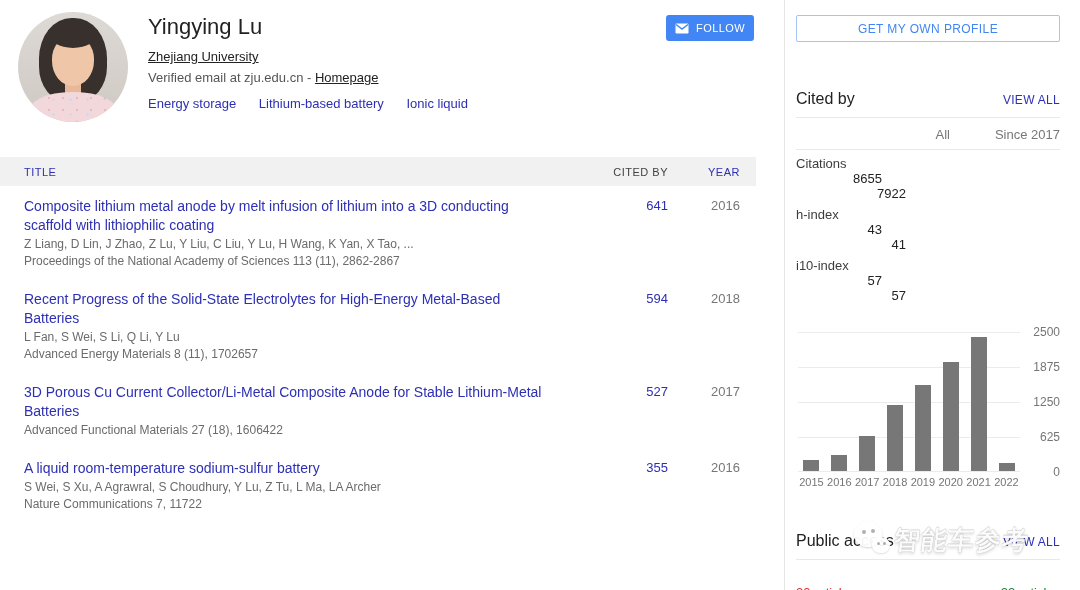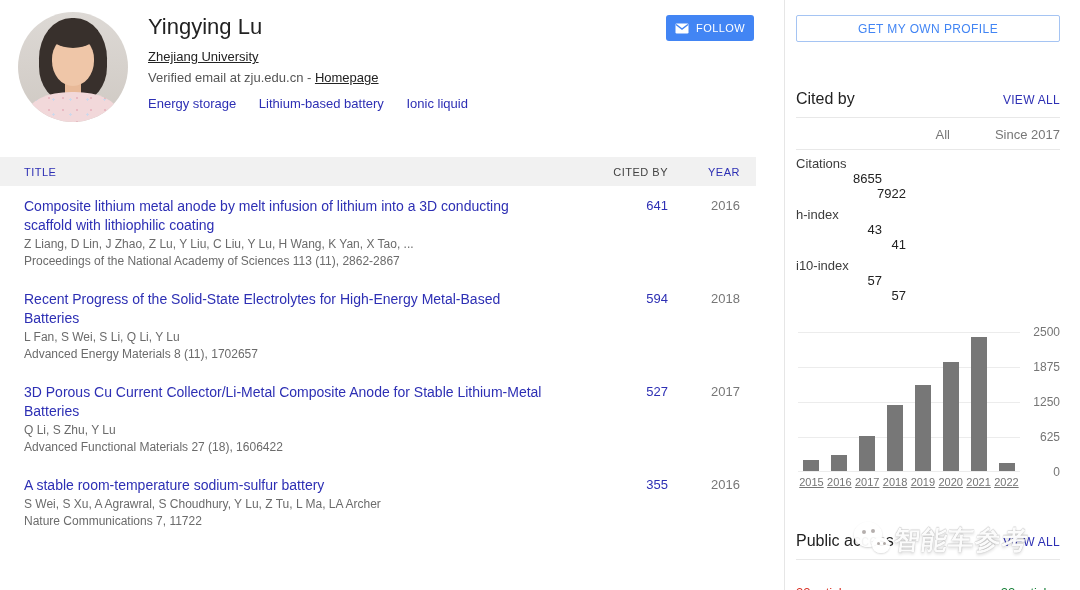--- a/index.html
+++ b/index.html
@@ -70,21 +70,21 @@
 
   
   .chart { position:relative; margin-top:27px; height:162px; }
   .chart-plot { position:absolute; left:2px; top:2px; width:222px; height:140px;
                 background-image:linear-gradient(#ececec 1px, transparent 1px);
                 background-size:100% 35px; border-bottom:1px solid #ececec; }
   .bars { position:absolute; left:0; bottom:0; width:100%; height:140px;
           display:flex; align-items:flex-end; justify-content:space-between; padding:0 5px; }
   .bar { width:16px; background:#777; cursor:pointer; }
   .xlabels { position:absolute; left:2px; top:146px; width:222px; display:flex; justify-content:space-between; }
-  .xlabel { font-size:11px; color:#757575; width:27px; text-align:center;text-decoration:underline; }
+  .xlabel { font-size:11px; color:#757575; width:27px; text-align:center; }
   .ylabels { position:absolute; right:0; top:0; width:34px; height:144px; }
   .ylabel { position:absolute; right:0; font-size:12px; color:#757575; text-align:right; }
 
   
   .pa-section { margin-top:30px; }
   .pa-counts { display:flex; justify-content:space-between; font-size:13px; margin-top:25px; }
   .pa-bar { display:flex; height:4px; margin-top:9px; }
   .pa-bar-red { width:50%; background:#d93025; }
   .pa-bar-green { width:50%; background:#188038; }
   .pa-labels { display:flex; justify-content:space-between; font-size:13px; margin-top:8px; }
@@ -169,30 +169,29 @@
           <div class="work-authors">L Fan, S Wei, S Li, Q Li, Y Lu</div>
           <div class="work-venue">Advanced Energy Materials 8 (11), 1702657</div>
         </div>
         <div class="work-cited"><span class="link">594</span></div>
         <div class="work-year">2018</div>
       </div>
 
       <div class="work">
         <div class="work-main">
           <div class="work-title">3D Porous Cu Current Collector/Li-Metal Composite Anode for Stable Lithium-Metal Batteries</div>
-          <div class="work-authors">Q Li, S Zhu, Y Lu</div>
           <div class="work-venue">Advanced Functional Materials 27 (18), 1606422</div>
         </div>
         <div class="work-cited"><span class="link">527</span></div>
         <div class="work-year">2017</div>
       </div>
 
       <div class="work">
         <div class="work-main">
-          <div class="work-title">A stable room-temperature sodium-sulfur battery</div>
+          <div class="work-title">A liquid room-temperature sodium-sulfur battery</div>
           <div class="work-authors">S Wei, S Xu, A Agrawral, S Choudhury, Y Lu, Z Tu, L Ma, LA Archer</div>
           <div class="work-venue">Nature Communications 7, 11722</div>
         </div>
         <div class="work-cited"><span class="link">355</span></div>
         <div class="work-year">2016</div>
       </div>
 
     </div>
   </div>
 

